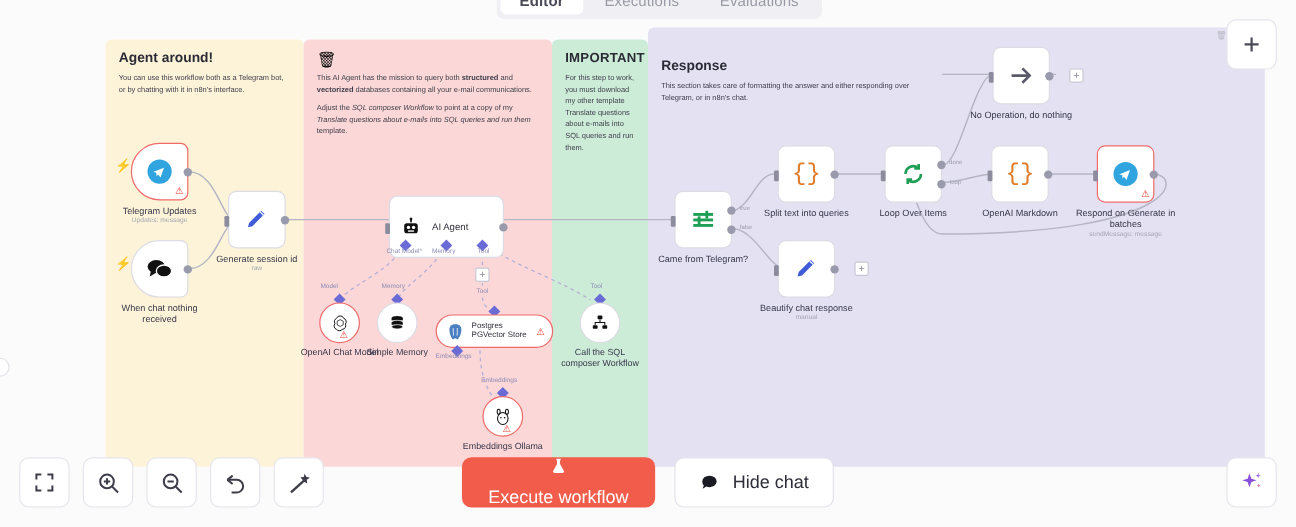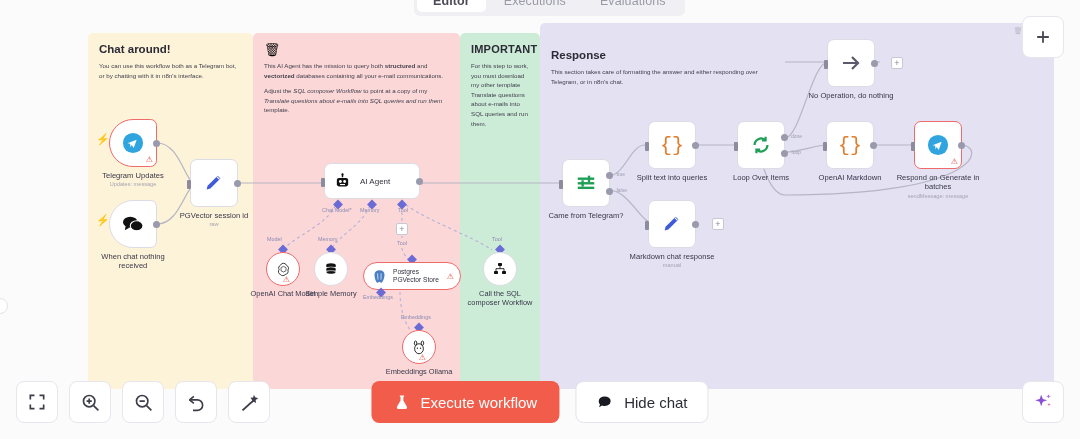--- a/index.html
+++ b/index.html
@@ -39,21 +39,21 @@
   .note-tools { position: absolute; right: 6px; top: 4px; display: flex; gap: 5px; align-items: center; }
   .note-tools span { font-size: 7px; color: #b9b9c4; line-height: 1; }
 
   
   .node { position: absolute; }
   .nbox {
     width: 48px; height: 48px; background: #fff; border: 1.4px solid #dcdce4;
     border-radius: 7px; display: flex; align-items: center; justify-content: center;
     position: relative;
   }
-  .nbox.wide { width: 96px; height: 36px; justify-content: flex-start; padding-left: 9px; gap: 9px; border-radius: 7px; }
+  .nbox.wide { width: 96px; height: 52px; justify-content: flex-start; padding-left: 9px; gap: 9px; border-radius: 7px; }
   .nbox.err { border-color: #ef6a6a; }
   .nbox.trigger { border-top-left-radius: 26px; border-bottom-left-radius: 26px; }
   .nbox .ntext { font-size: 8px; color: #31313c; }
   .nlabel {
     position: absolute; left: 50%; transform: translateX(-50%); top: 52px;
     font-size: 7.6px; color: #37374a; text-align: center; white-space: nowrap; line-height: 1.25;
   }
   .nlabel.two { white-space: normal; width: 92px; }
   .nsub { font-size: 5.6px; color: #a5a5b2; display: block; margin-top: 1px; }
   .warn {
@@ -100,20 +100,21 @@
   .toolbar { position: absolute; left: 16px; bottom: 16px; display: flex; gap: 11px; z-index: 30; }
   .tbtn {
     width: 42px; height: 42px; background: #fff; border: 1px solid #e6e6ec; border-radius: 8px;
     display: flex; align-items: center; justify-content: center; color: #4a4a57;
   }
   .centerbar { position: absolute; left: 50%; transform: translateX(-50%); bottom: 16px; display: flex; gap: 16px; z-index: 30; }
   .exec-btn {
     height: 42px; background: #f25c4a; color: #fff; border-radius: 8px; border: none;
     display: flex; align-items: center; gap: 10px; padding: 0 22px; font-size: 15px;
     font-family: "Liberation Sans", sans-serif;
+    flex-direction: column;
   }
   .hide-btn {
     height: 42px; background: #fff; border: 1px solid #e3e3ea; border-radius: 8px;
     display: flex; align-items: center; gap: 10px; padding: 0 20px; font-size: 15px; color: #2d2d38;
     font-family: "Liberation Sans", sans-serif;
   }
   .corner-btn {
     position: absolute; width: 42px; height: 42px; background: #fff; border: 1px solid #e6e6ec;
     border-radius: 8px; display: flex; align-items: center; justify-content: center; z-index: 30;
   }
@@ -130,21 +131,21 @@
 
   <div class="tabbar">
     <div class="tab active">Editor</div>
     <div class="tab">Executions</div>
     <div class="tab">Evaluations</div>
   </div>
 
   <div class="canvas">
 
     <div class="sticky" style="left:88px; top:33px; width:165px; height:356px; background:#fdf3d8;">
-      <h3>Chat around!</h3>
+      <h3>Agent around!</h3>
       <p>You can use this workflow both as a Telegram bot, or by chatting with it in n8n's interface.</p>
     </div>
 
     <div class="sticky" style="left:253px; top:33px; width:207px; height:356px; background:#fbd7d7;">
       <span class="emoji">🗑</span>
       <p>This AI Agent has the mission to query both <b>structured</b> and <b>vectorized</b> databases containing all your e-mail communications.</p>
       <p>Adjust the <i>SQL composer Workflow</i> to point at a copy of my <i>Translate questions about e-mails into SQL queries and run them</i> template.</p>
     </div>
 
     <div class="sticky" style="left:460px; top:33px; width:80px; height:356px; background:#cdecd8;">
@@ -223,21 +224,21 @@
     <div class="node" style="left:190px; top:159px;">
       <div class="nbox">
         <span class="port in"></span>
         <svg width="22" height="22" viewBox="0 0 24 24">
           <path d="M4 19l1-4L16 4l3 3L8 18z" fill="#3f5bd8"></path>
           <path d="M15 5l3 3" stroke="#fff" stroke-width="1.2"></path>
         </svg>
         <span class="port out"></span>
       </div>
       <div class="nlabel">
-        <span>PGVector session id</span>
+        <span>Generate session id</span>
         <span class="nsub">raw</span>
       </div>
     </div>
 
     <div class="node" style="left:324px; top:163px;">
       <div class="nbox wide">
         <span class="port in"></span>
         <svg width="17" height="17" viewBox="0 0 24 24">
           <rect x="4" y="7" width="16" height="12" rx="3" fill="#111"></rect>
           <circle cx="9" cy="12" r="2" fill="#fff"></circle>
@@ -424,21 +425,21 @@
       <div class="nbox">
         <span class="port in"></span>
         <svg width="22" height="22" viewBox="0 0 24 24">
           <path d="M4 19l1-4L16 4l3 3L8 18z" fill="#3f5bd8"></path>
           <path d="M15 5l3 3" stroke="#fff" stroke-width="1.2"></path>
         </svg>
         <span class="port out"></span>
       </div>
       <span class="plusbtn" style="left:64px; top:18px;">+</span>
       <div class="nlabel">
-        <span>Markdown chat response</span>
+        <span>Beautify chat response</span>
         <span class="nsub">manual</span>
       </div>
     </div>
 
     <div class="edge-tab"></div>
   </div>
 
   <div class="toolbar">
     <div class="tbtn">
       <svg width="20" height="20" viewBox="0 0 24 24">

